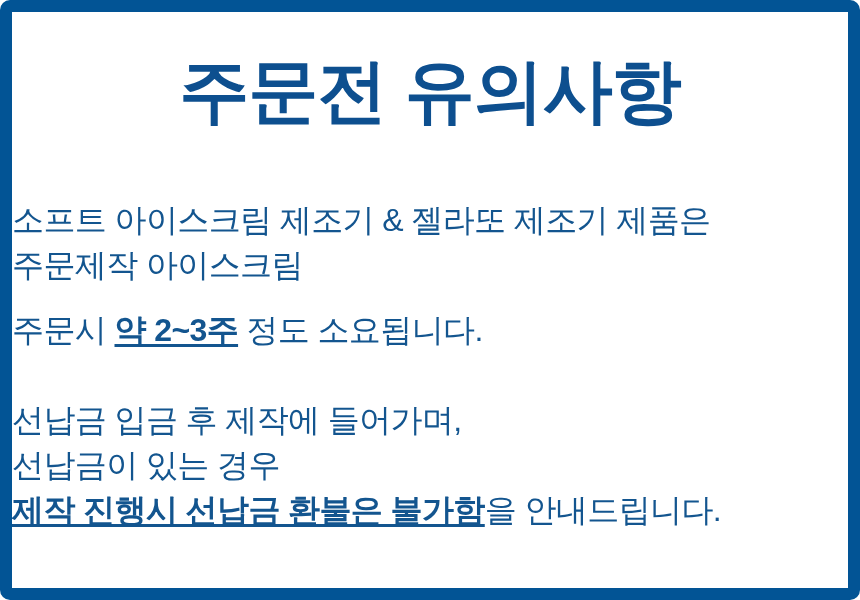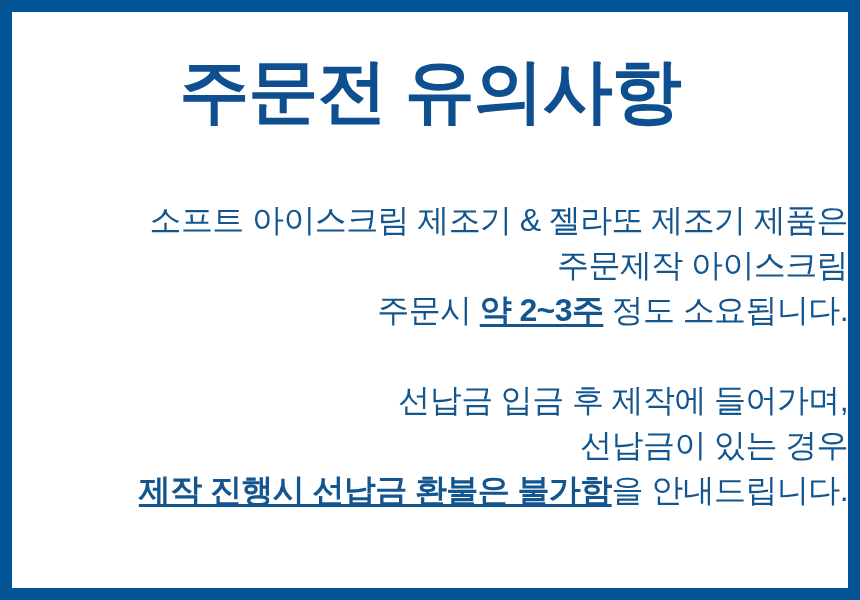--- a/index.html
+++ b/index.html
@@ -40,21 +40,21 @@
     line-height: 1.0;
     letter-spacing: -1px;
     color: #0d4f8f;
     text-align: center;
     margin-top: 44px;
     white-space: nowrap;
   }
 
   .notice-body {
     width: 100%;
-    text-align: right;
+    text-align: left;
     margin-top: 72px;
   }
 
   .notice-paragraph {
     margin: 0;
     padding: 0;
   }
 
   .notice-paragraph + .notice-paragraph {
     margin-top: 45px;
@@ -77,28 +77,28 @@
   .run-strong {
     font-weight: bold;
     text-decoration: underline;
     text-underline-offset: 3px;
     color: #13558f;
   }
 </style>
 </head>
 <body>
 
-<div class="notice-canvas" style="border-color: rgb(2, 84, 149); background: #e5e5e5;">
+<div class="notice-canvas" style="border-color: rgb(2, 84, 149); background: #e5e5e5; border-radius: 10px;">
   <div class="notice-inner">
     <h1 class="notice-title" style="color: rgb(13, 79, 143);">주문전 유의사항</h1>
     <div class="notice-body">
         <p class="notice-paragraph">
           <span class="notice-line" style="color: rgb(19, 85, 143);"><span class="run">소프트 아이스크림 제조기 &amp; 젤라또 제조기 제품은</span></span>
           <span class="notice-line" style="color: rgb(19, 85, 143);"><span class="run">주문제작 아이스크림</span></span>
-          <span class="notice-line" style="color: rgb(19, 85, 143);"><span class="run">주문시 </span><span class="run run-strong">약 2~3주</span><span class="run"> 정도 소요됩니다.</span></span>
+          <span class="notice-line" style="color: rgb(19, 85, 143); margin-top: 20px;"><span class="run">주문시 </span><span class="run run-strong">약 2~3주</span><span class="run"> 정도 소요됩니다.</span></span>
         </p>
         <p class="notice-paragraph">
           <span class="notice-line" style="color: rgb(19, 85, 143);"><span class="run">선납금 입금 후 제작에 들어가며,</span></span>
           <span class="notice-line" style="color: rgb(19, 85, 143);"><span class="run">선납금이 있는 경우</span></span>
           <span class="notice-line" style="color: rgb(19, 85, 143);"><span class="run run-strong">제작 진행시 선납금 환불은 불가함</span><span class="run">을 안내드립니다.</span></span>
         </p>
       </div>
   </div>
 </div>
 

